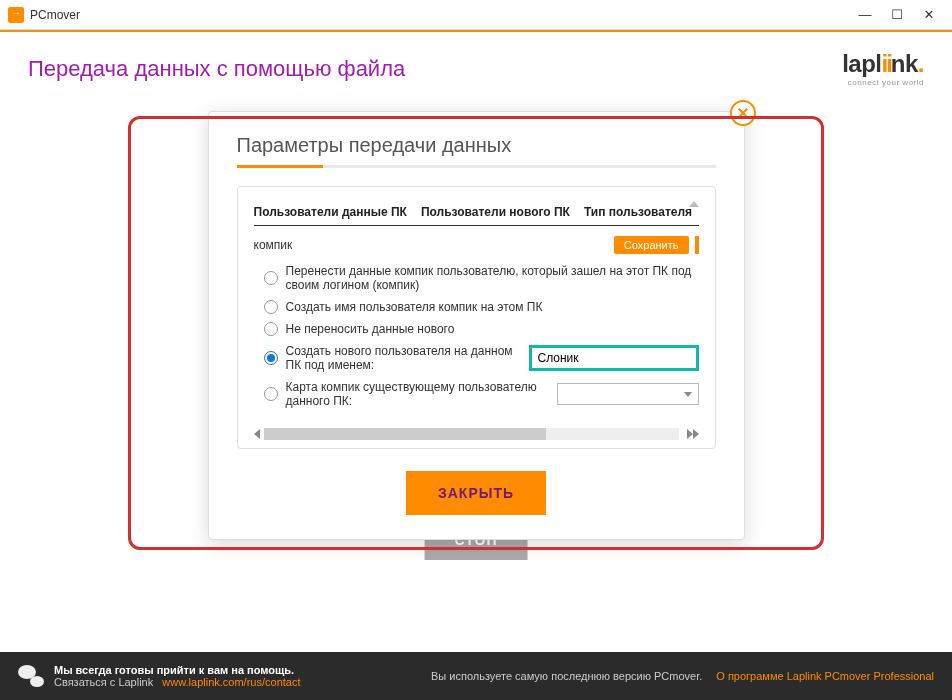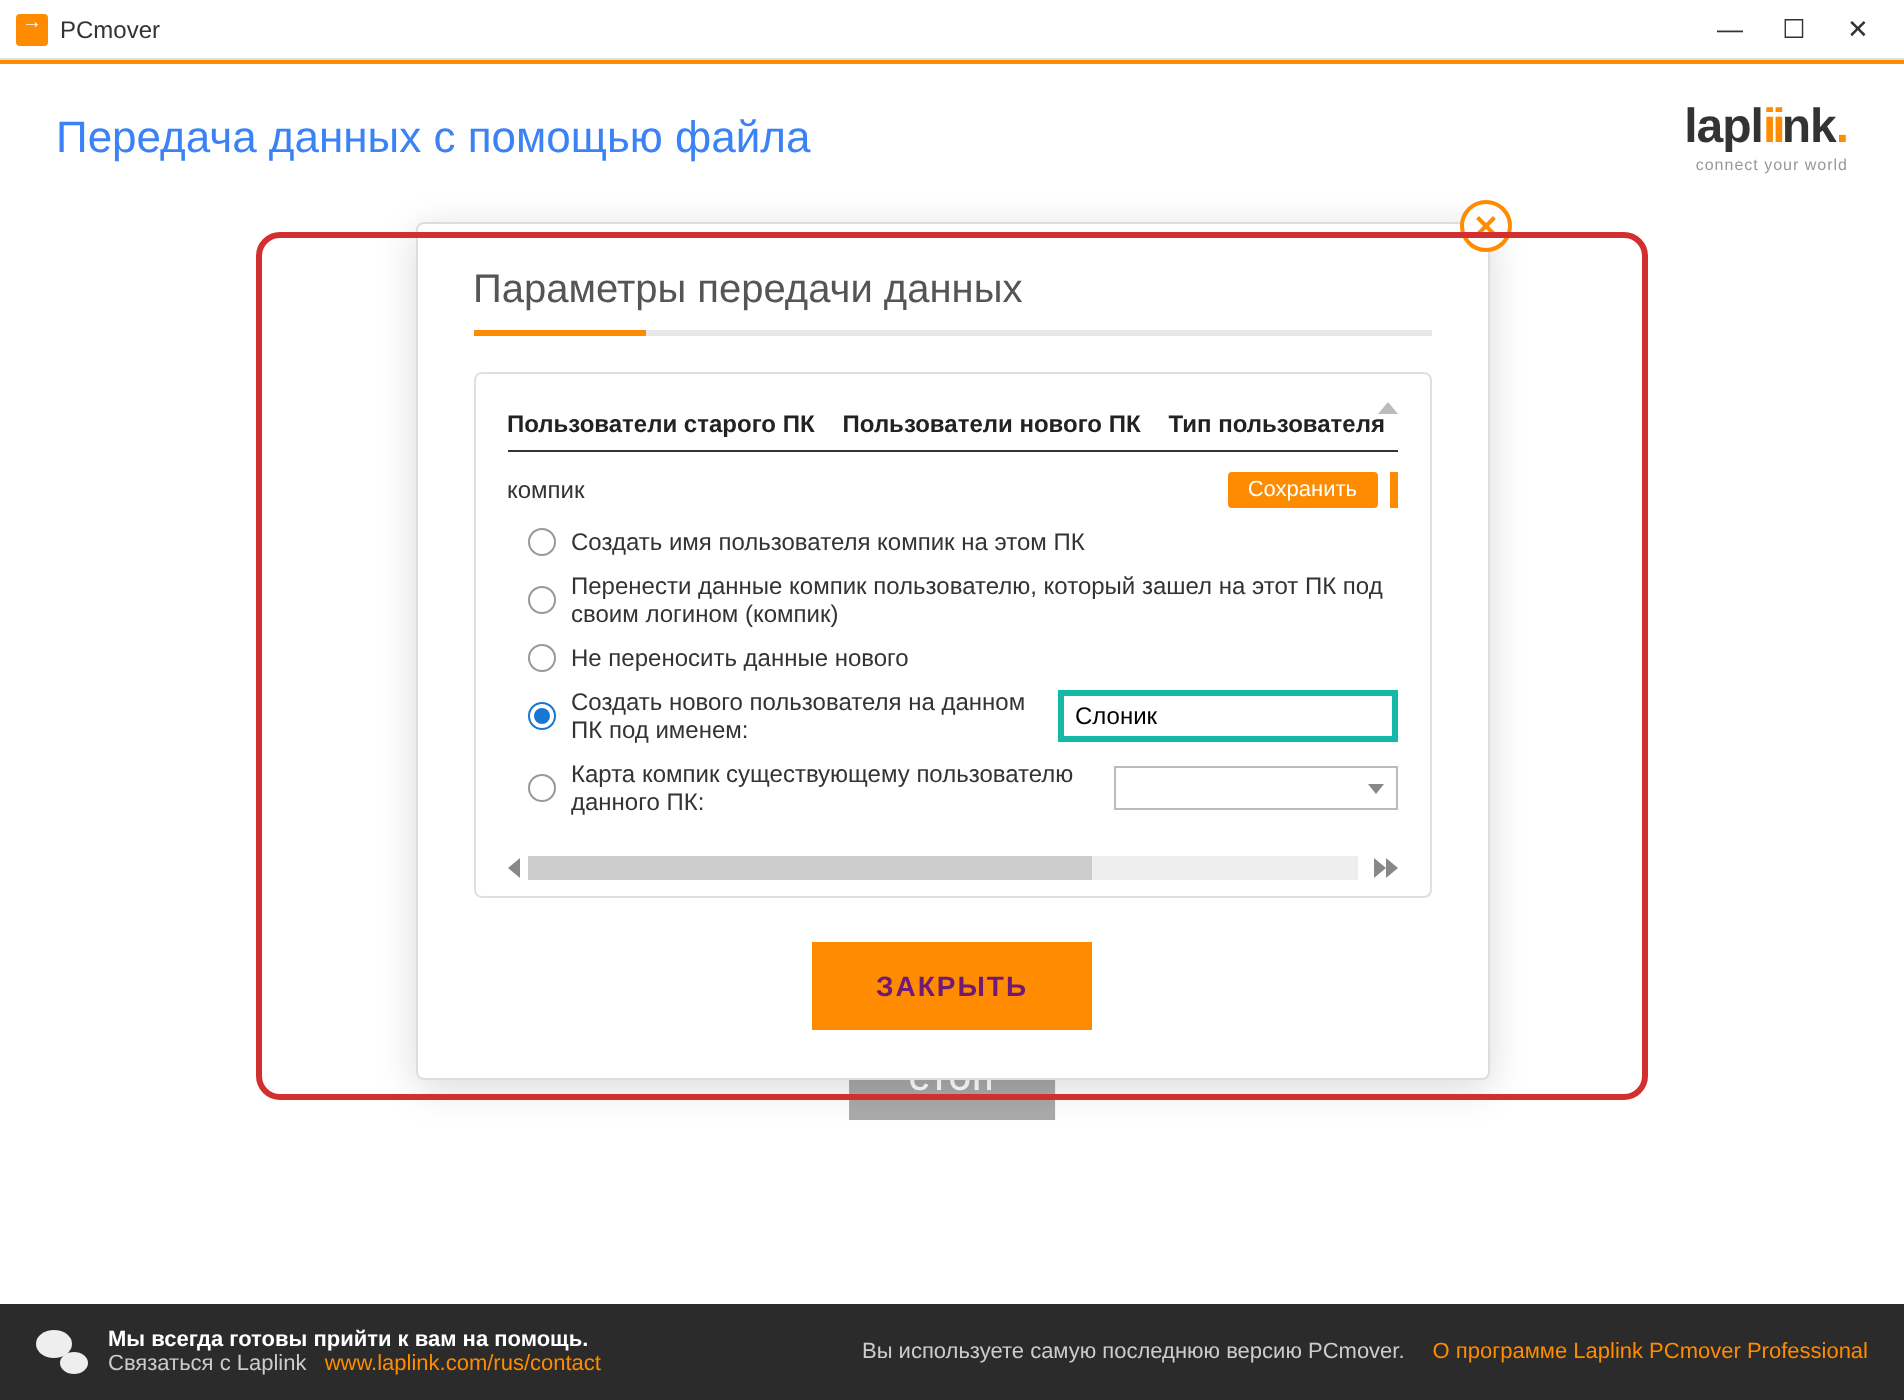--- a/index.html
+++ b/index.html
@@ -10,21 +10,21 @@
 .titlebar .app-icon { width: 16px; height: 16px; background: #ff8c00; border-radius: 2px; margin-right: 6px; position: relative; }
 .titlebar .app-icon::after { content: '→'; color: #fff; font-size: 10px; position: absolute; top: -1px; left: 3px; }
 .titlebar .title { font-size: 12px; color: #333; }
 .titlebar .win-controls { margin-left: auto; display: flex; gap: 18px; padding-right: 8px; }
 .titlebar .win-controls span { width: 14px; height: 14px; display: inline-flex; align-items: center; justify-content: center; font-size: 13px; color: #333; cursor: pointer; }
 
 .orange-line { height: 2px; background: #ff8c00; }
 
 
 .header { display: flex; align-items: center; justify-content: space-between; padding: 18px 28px 10px 28px; }
-.header h1 { font-size: 22px; font-weight: 300; color: #3b82f6; }
+.header h1 { font-size: 22px; font-weight: 300; color: #a21caf; }
 .logo { text-align: right; }
 .logo .brand { font-size: 24px; font-weight: 700; color: #333; letter-spacing: -0.5px; }
 .logo .brand .dots { color: #ff8c00; letter-spacing: -2px; }
 .logo .brand .dot-end { color: #ff8c00; }
 .logo .tag { font-size: 8px; color: #999; letter-spacing: 0.5px; }
 
 
 .stage { position: relative; padding: 0 28px; }
 
 
@@ -121,41 +121,41 @@
 
     <h2>Параметры передачи данных</h2>
     <div class="progress-track">
       <div class="progress-fill"></div>
     </div>
 
     <div class="panel">
       <div class="collapse-ar"></div>
 
       <div class="col-headers">
-        <span>Пользователи старого ПК</span>
+        <span>Пользователи данные ПК</span>
         <span>Пользователи нового ПК</span>
         <span>Тип пользователя</span>
       </div>
 
       <div class="user-row">
         <span class="uname">компик</span>
         <div class="save-grp">
           <button class="save-btn">Сохранить</button>
           <div class="orange-bar"></div>
         </div>
       </div>
 
       <div class="opt">
         <span class="radio"></span>
+        <span>Перенести данные компик пользователю, который зашел на этот ПК под своим логином (компик)</span>
+      </div>
+
+      <div class="opt">
+        <span class="radio"></span>
         <span>Создать имя пользователя компик на этом ПК</span>
-      </div>
-
-      <div class="opt">
-        <span class="radio"></span>
-        <span>Перенести данные компик пользователю, который зашел на этот ПК под своим логином (компик)</span>
       </div>
 
       <div class="opt">
         <span class="radio"></span>
         <span>Не переносить данные нового</span>
       </div>
 
       <div class="opt">
         <span class="radio sel"></span>
         <span>Создать нового пользователя на данном ПК под именем:</span>

